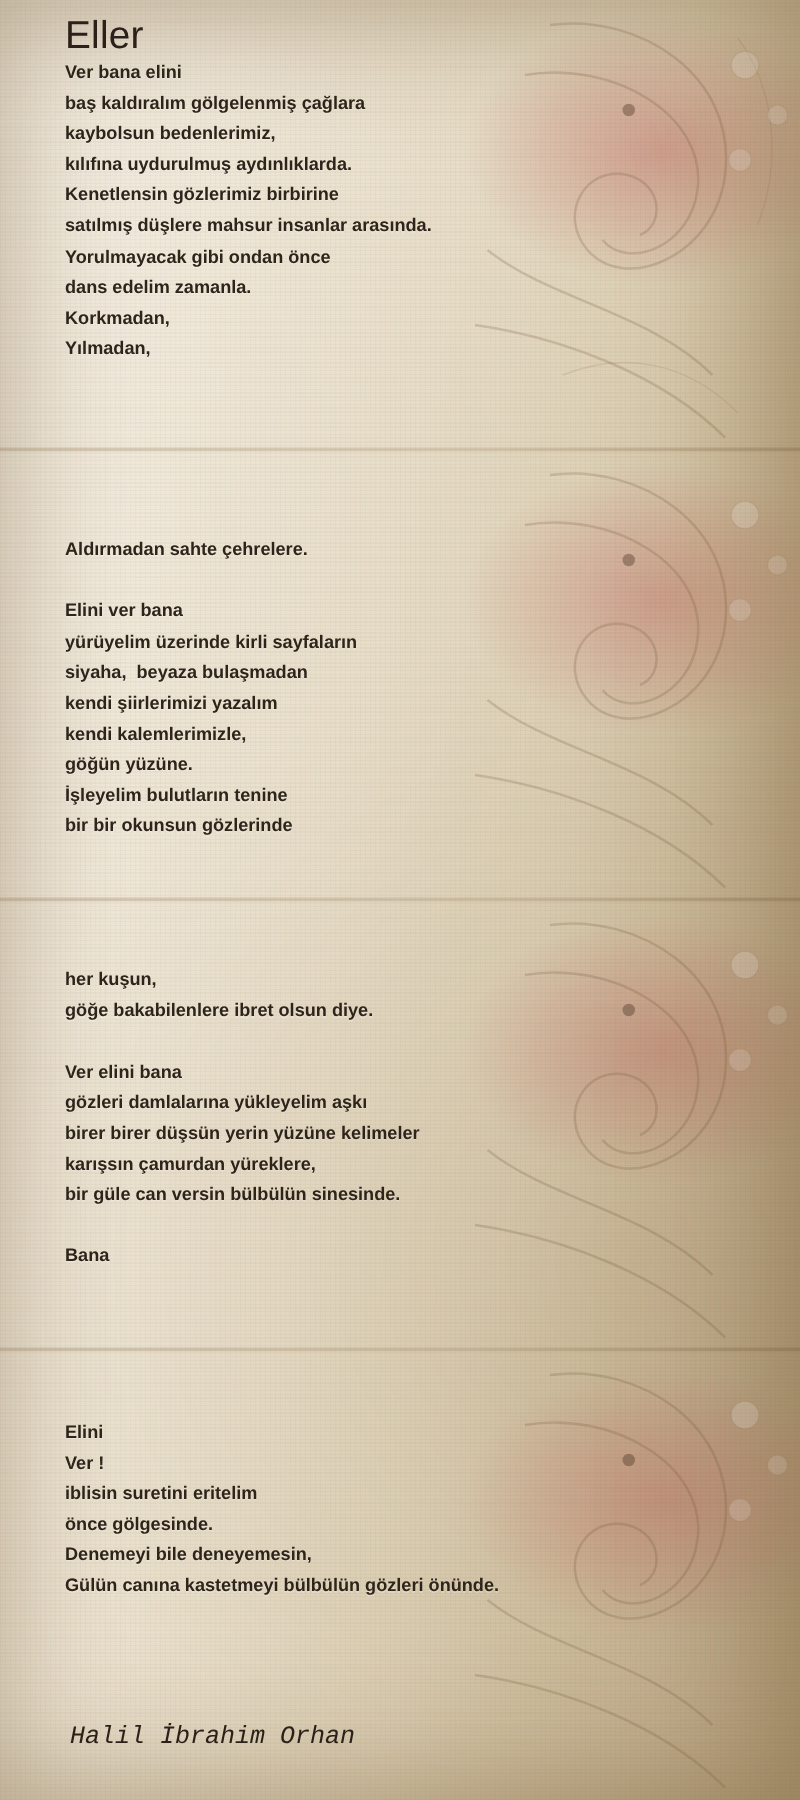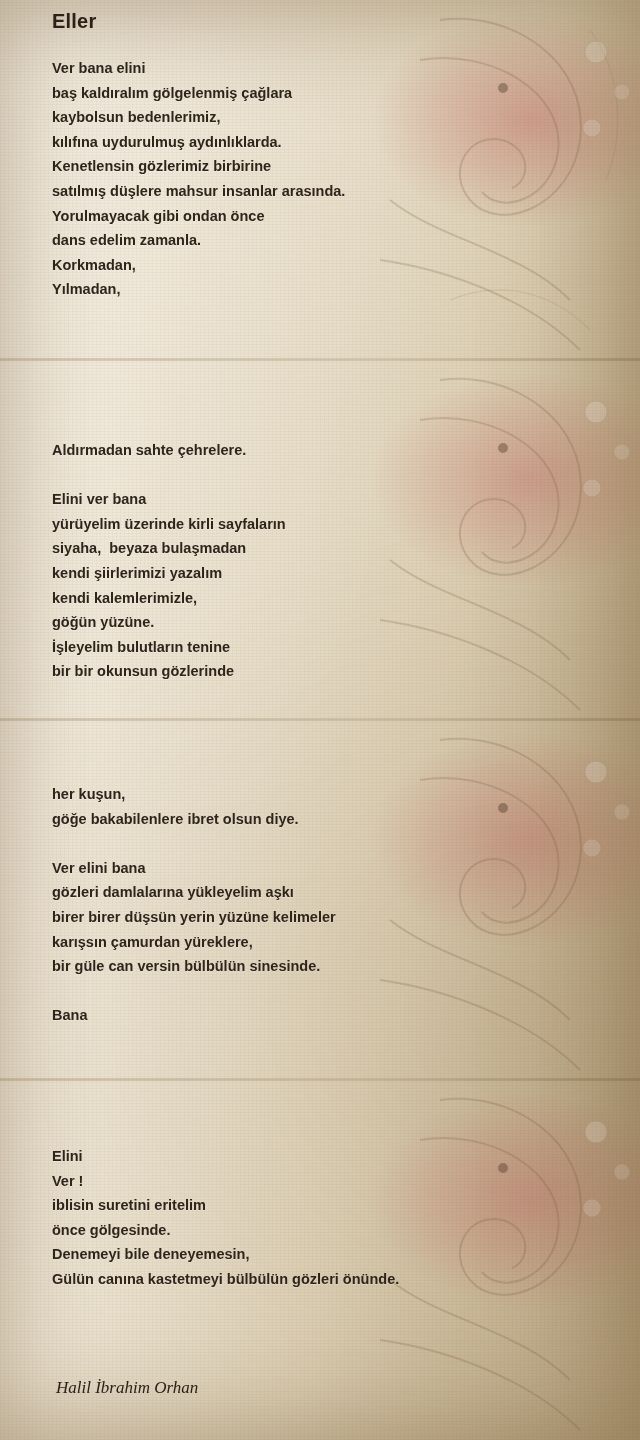--- a/index.html
+++ b/index.html
@@ -70,46 +70,45 @@
   .content {
     position: relative;
     z-index: 5;
     padding: 0;
   }
 
   .title {
     position: absolute;
     top: 10px;
     left: 52px;
-    font-size: 20px;
-    font-weight: bold;
+    font-size: 31px;
+    font-weight: normal;
     color: #2c2118;
     letter-spacing: 0.2px;
   }
 
   .stanza {
     position: absolute;
     left: 52px;
     font-size: 14.5px;
     line-height: 24.6px;
     color: #2e241a;
     font-weight: bold;
     white-space: pre-wrap;
     text-shadow: 0 1px 0 rgba(255,255,255,0.25);
-    margin-top: 10px;
   }
 
   .author {
     position: absolute;
     left: 56px;
     top: 1378px;
-    font-size: 17px;
+    font-size: 20px;
     font-style: italic;
     color: #2c2118;
-    font-family: Liberation Serif, serif;
+    font-family: Liberation Mono, monospace;
   }
 
   .b0 { top: 46px; }
   .b1 { top: 428px; }
   .b2 { top: 772px; }
   .b3 { top: 1134px; }
 </style>
 </head>
 <body>
 

